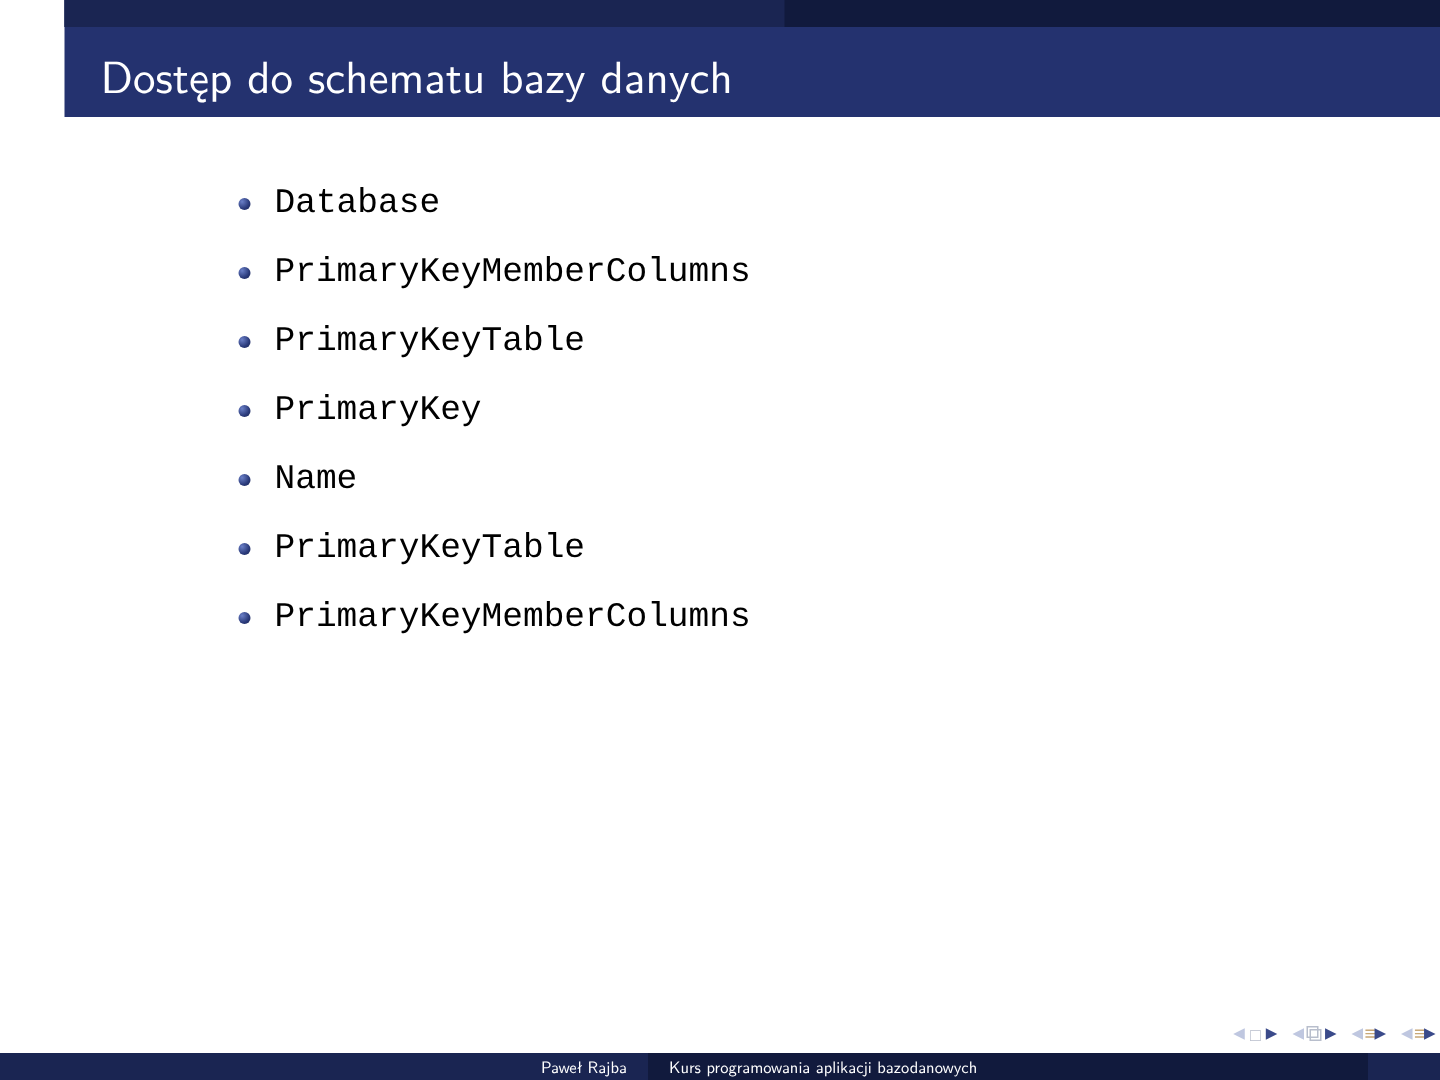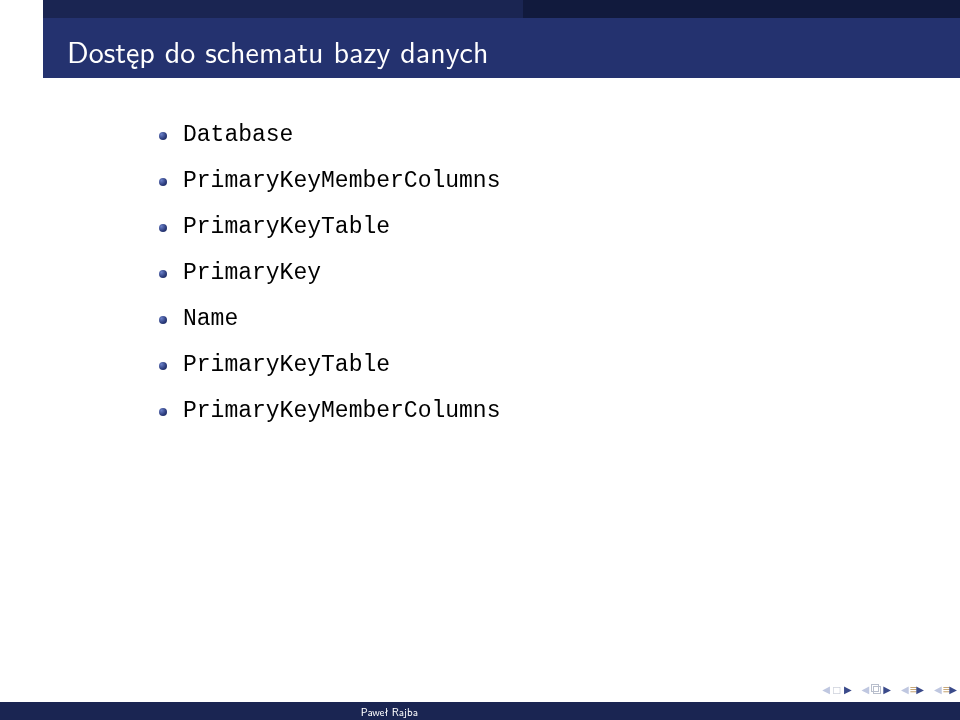--- a/index.html
+++ b/index.html
@@ -206,15 +206,16 @@
     <span class="nav-refresh">
       <svg viewBox="0 0 24 24">
           <path class="nav-refresh-left" d="M12 4 A8 8 0 0 0 4 12 L1 12 L5 17 L9 12 L6 12 A6 6 0 0 1 12 6 Z"></path>
           <path class="nav-refresh-right" d="M12 20 A8 8 0 0 0 20 12 L23 12 L19 7 L15 12 L18 12 A6 6 0 0 1 12 18 Z"></path>
         </svg>
     </span>
   </div>
 
   <div class="footer">
     <div class="footer-left">Paweł Rajba</div>
+    <div class="footer-right">Kurs programowania aplikacji bazodanowych</div>
   </div>
 
 </div>
 
 </body></html>

